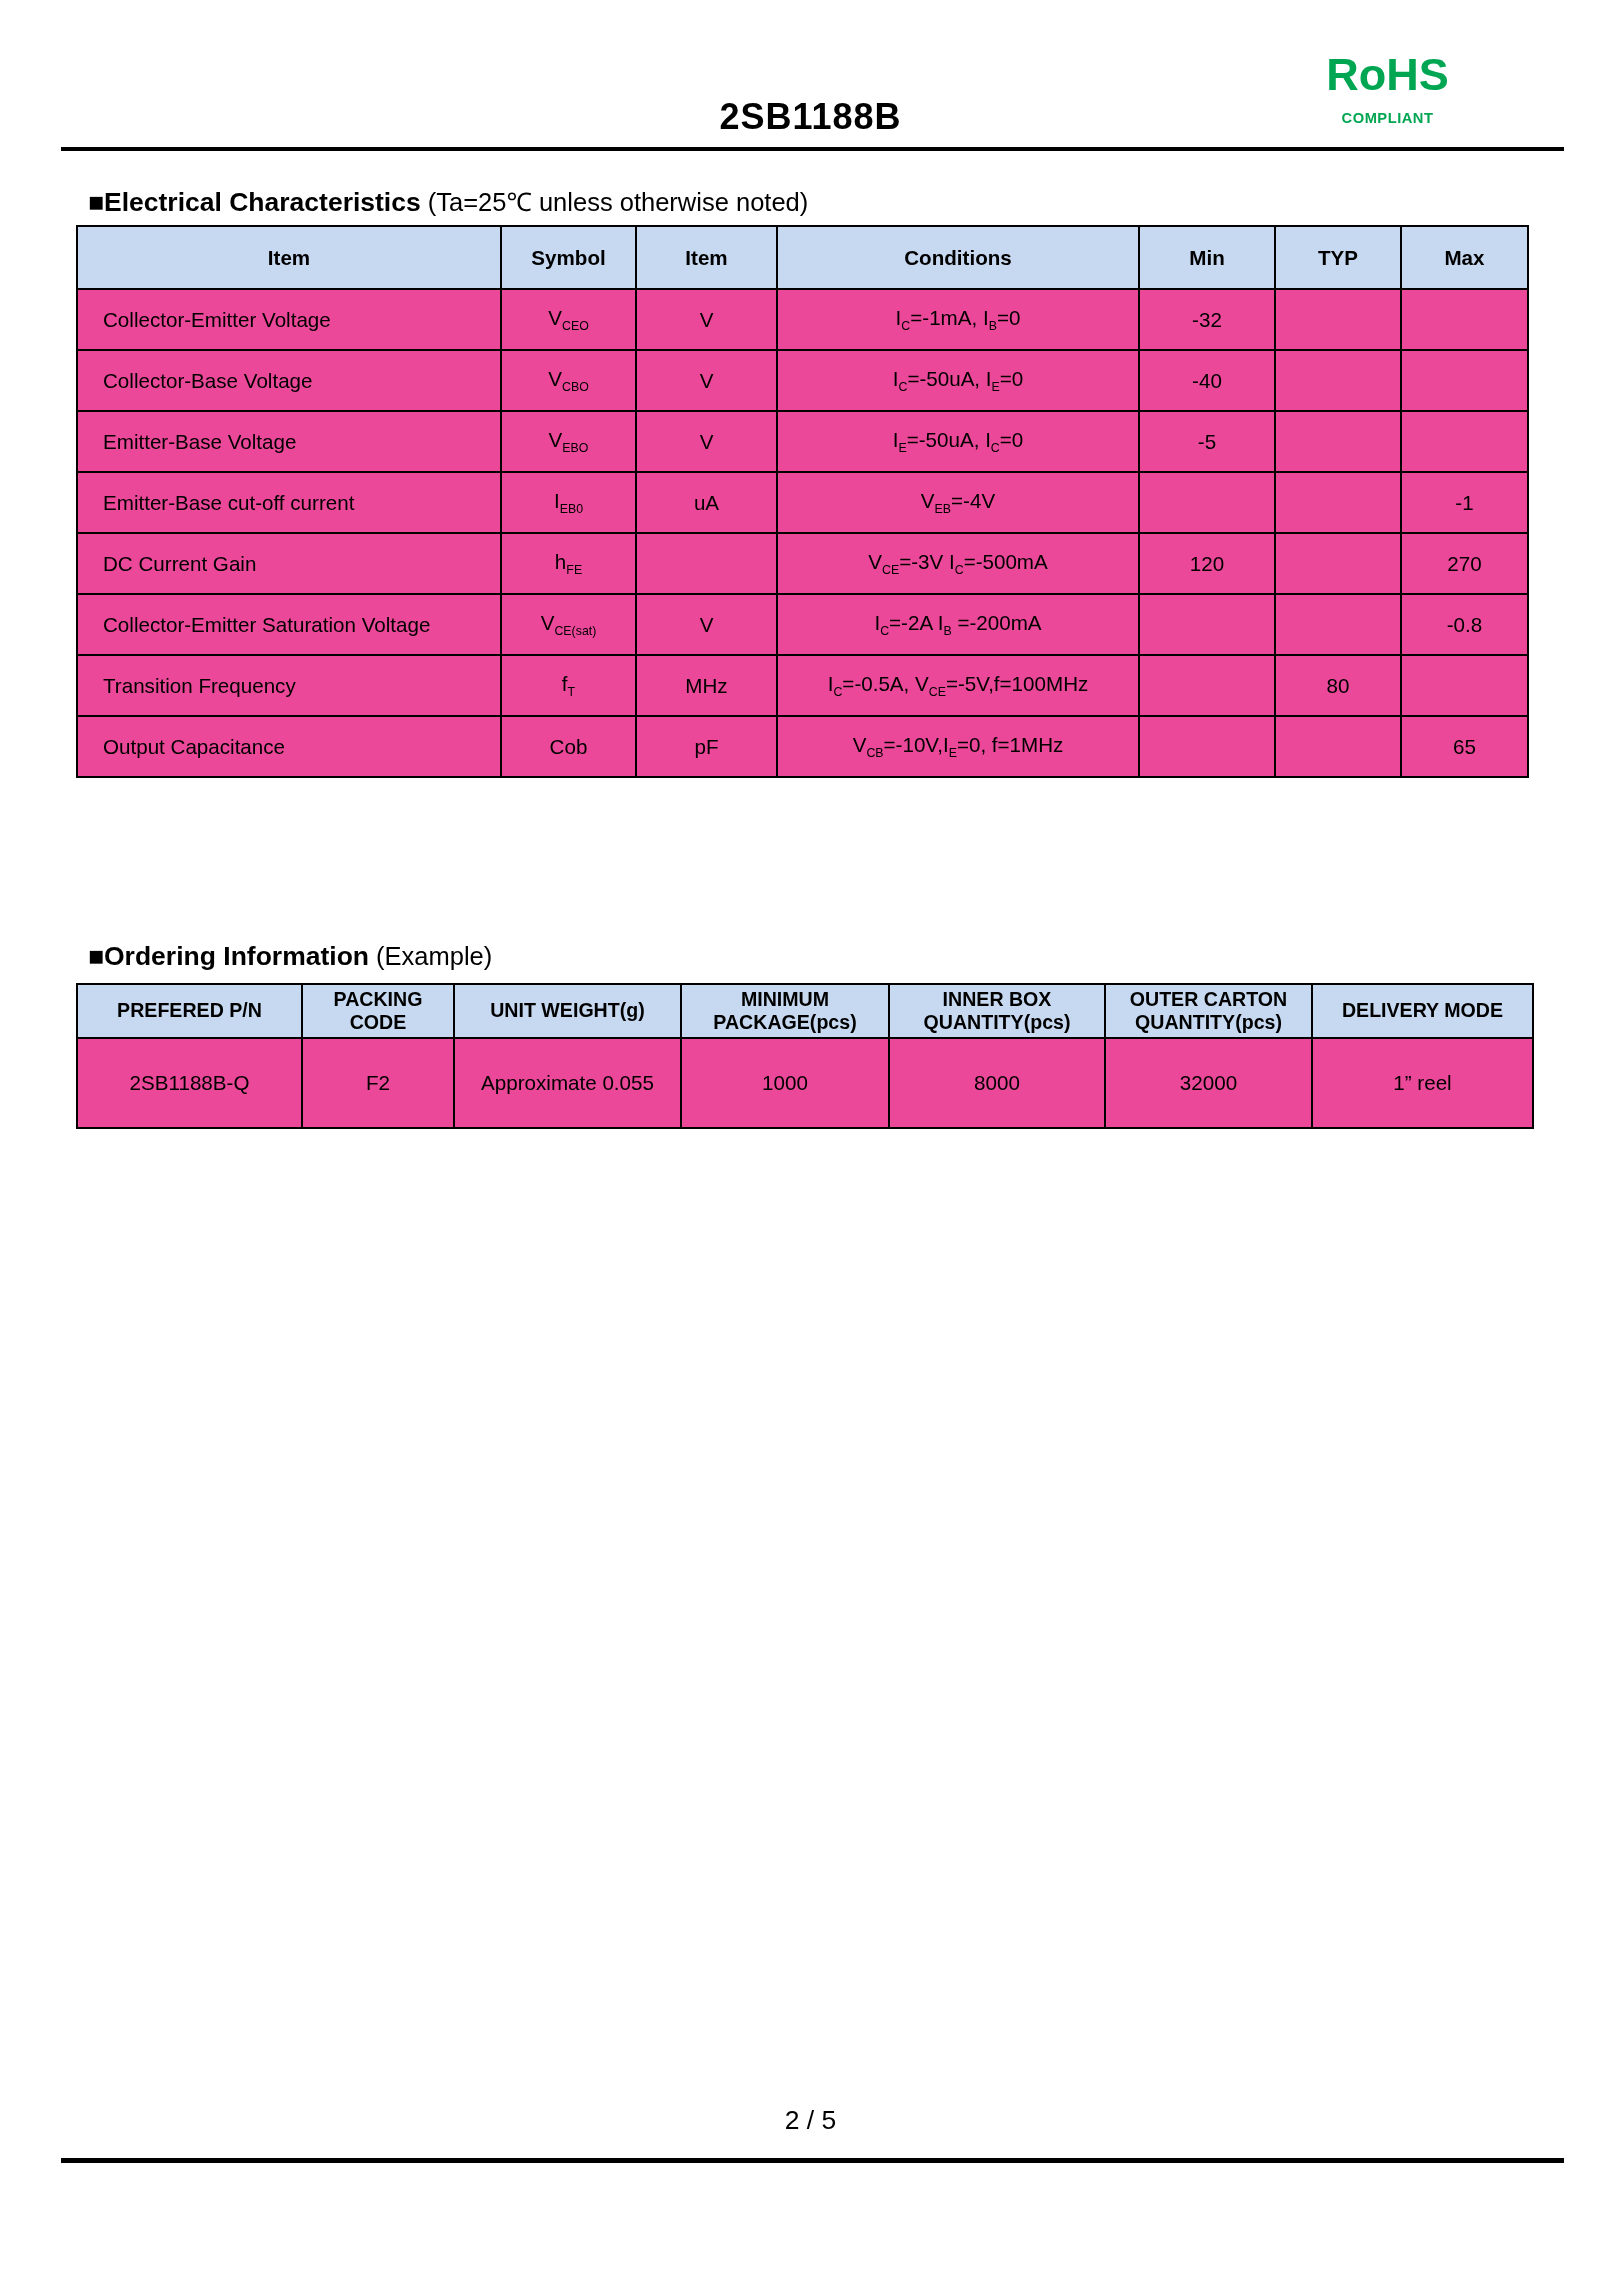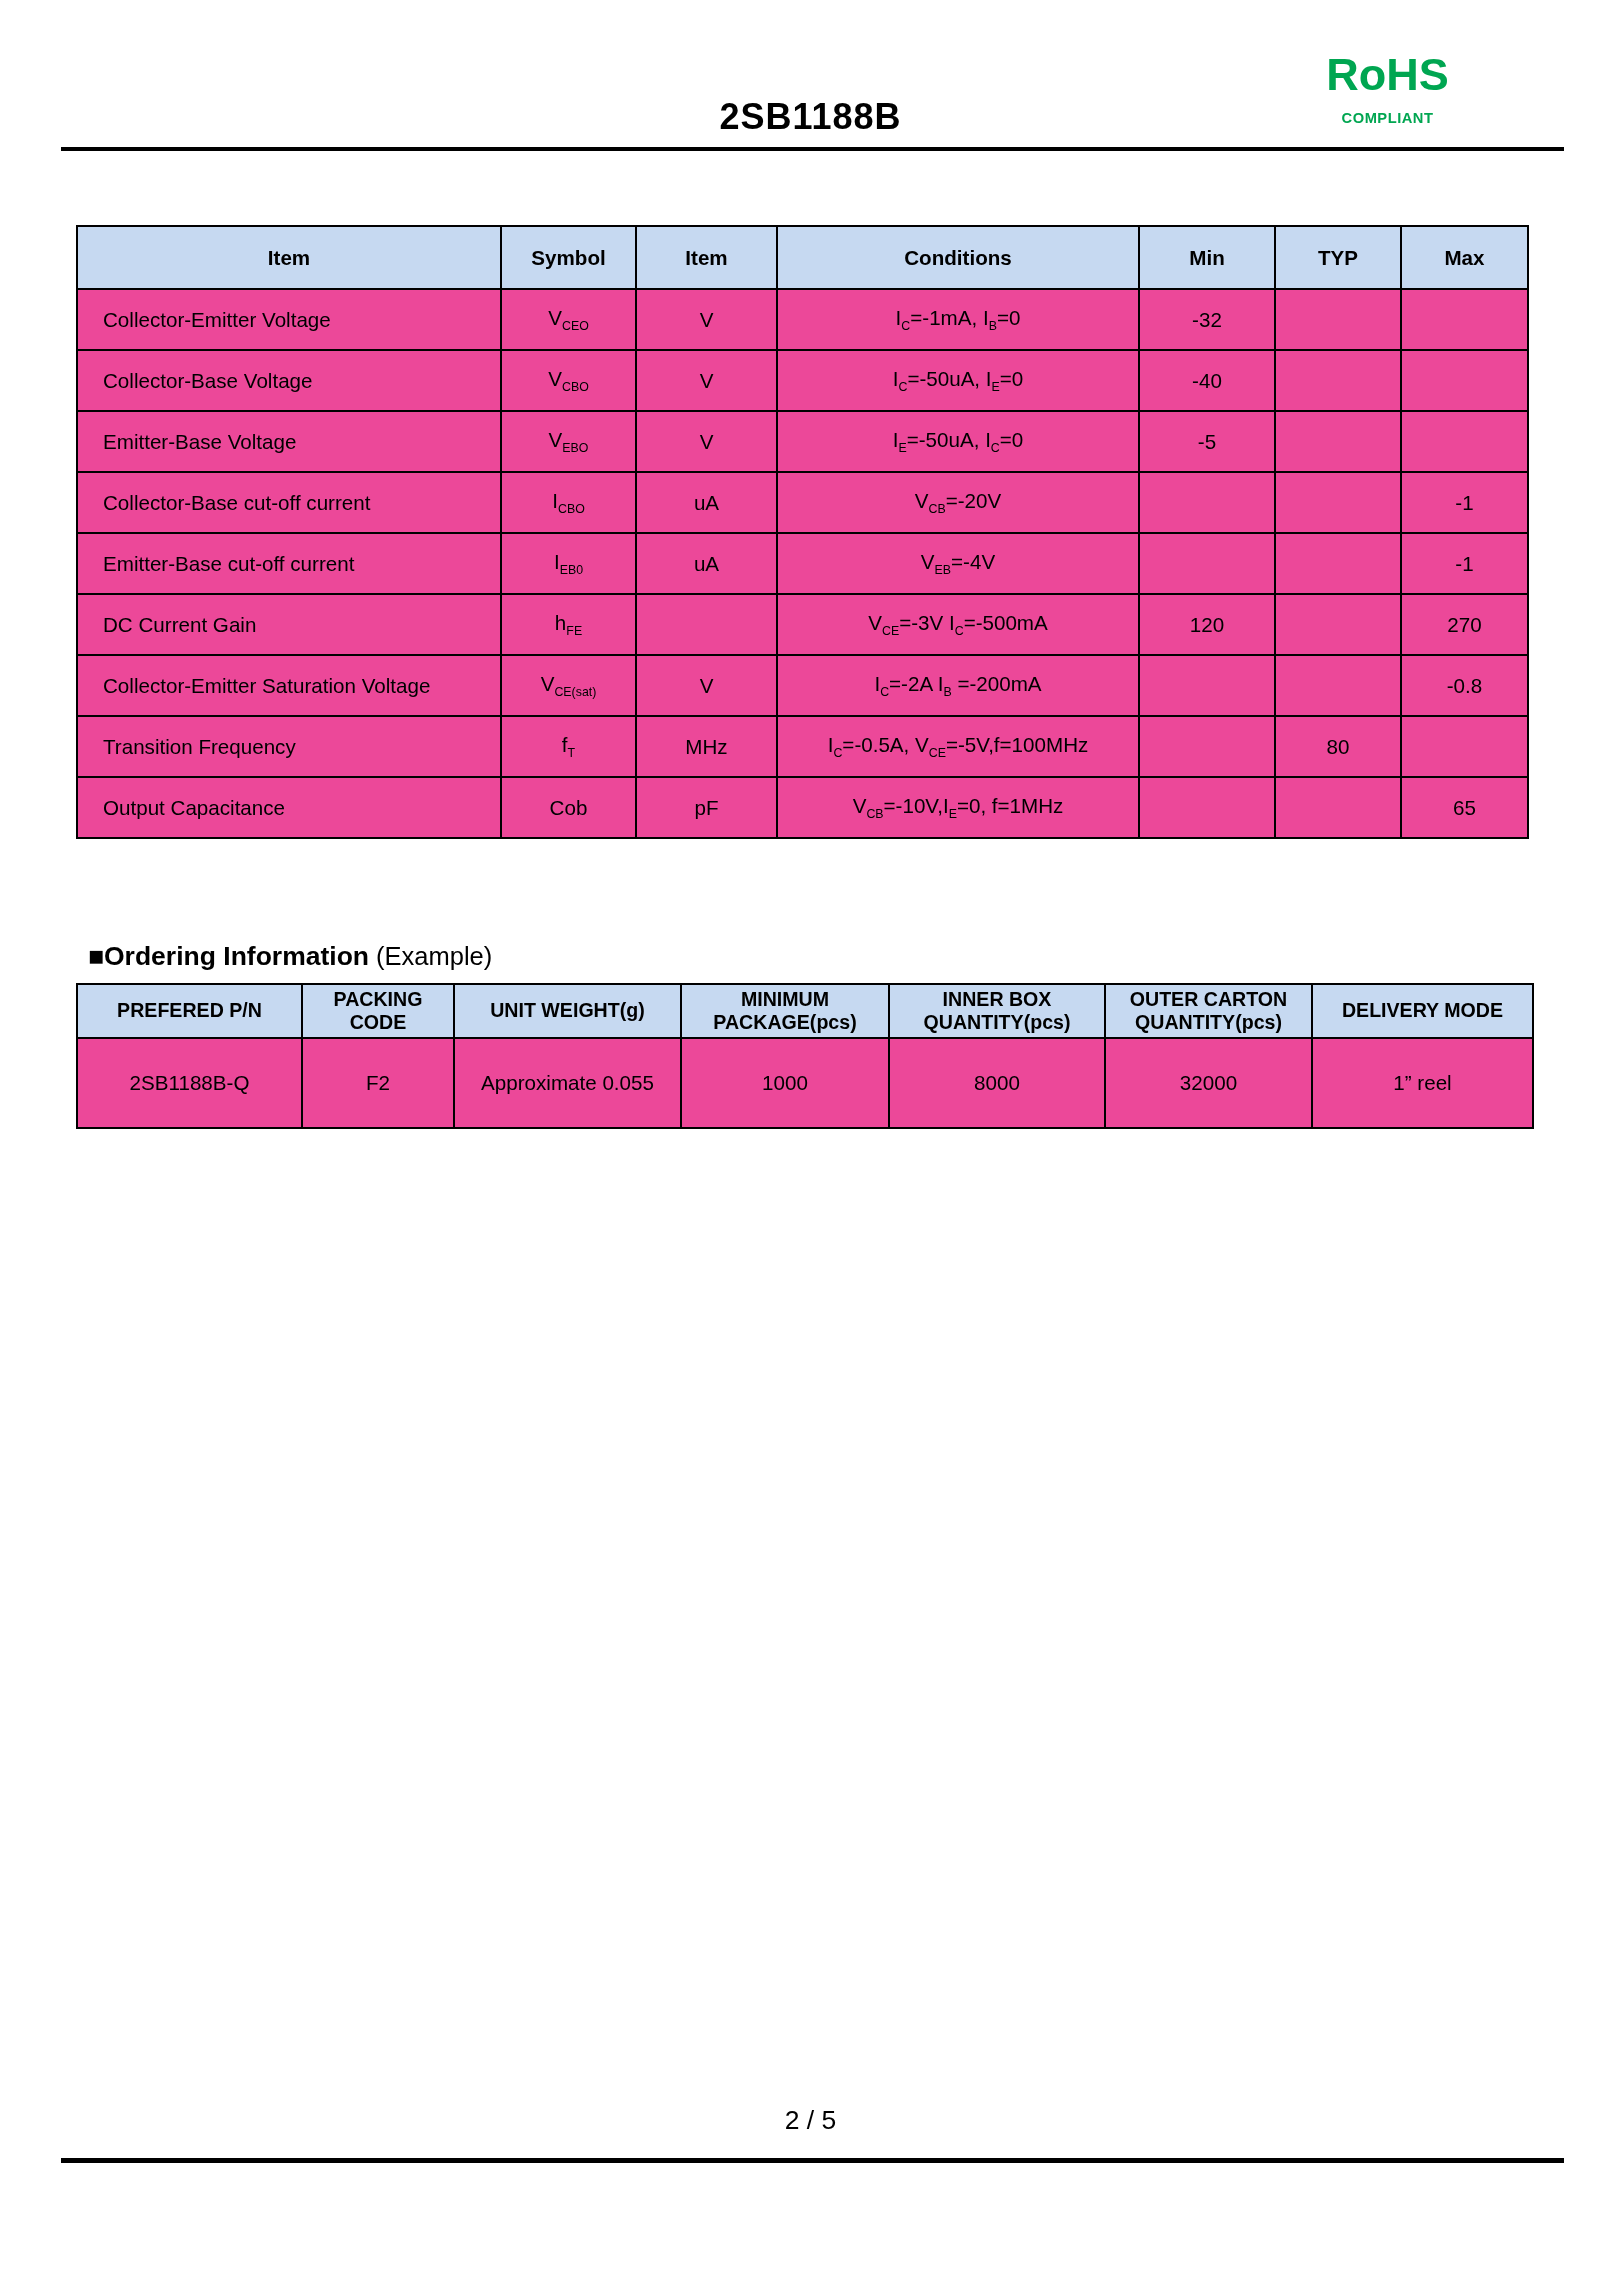--- a/index.html
+++ b/index.html
@@ -50,20 +50,23 @@
 <div class="page">
 
   <div class="rohs">
     <div class="rohs-main">RoHS</div>
     <div class="rohs-sub">COMPLIANT</div>
   </div>
 
   <div class="doc-title">2SB1188B</div>
   <div class="rule title-rule"></div>
 
+  <div class="section-heading sec1-heading">
+    <span class="hb">■Electrical Characteristics</span><span class="hn"> (Ta=25℃ unless otherwise noted)</span>
+  </div>
 
   <table class="elec-table">
     <colgroup>
       <col style="width:424px">
         <col style="width:135px">
         <col style="width:141px">
       <col style="width:362px">
         <col style="width:136px">
         <col style="width:126px">
         <col style="width:127px">
@@ -101,29 +104,20 @@
         <tr>
           <td class="cell-item">Emitter-Base Voltage</td>
           <td>V<sub>EBO</sub></td>
           <td>V</td>
           <td>I<sub>E</sub>=-50uA, I<sub>C</sub>=0</td>
           <td>-5</td>
           <td></td>
           <td></td>
         </tr>
         <tr>
-          <td class="cell-item">Collector-Base cut-off current</td>
-          <td>I<sub>CBO</sub></td>
-          <td>uA</td>
-          <td>V<sub>CB</sub>=-20V</td>
-          <td></td>
-          <td></td>
-          <td>-1</td>
-        </tr>
-        <tr>
           <td class="cell-item">Emitter-Base cut-off current</td>
           <td>I<sub>EB0</sub></td>
           <td>uA</td>
           <td>V<sub>EB</sub>=-4V</td>
           <td></td>
           <td></td>
           <td>-1</td>
         </tr>
         <tr>
           <td class="cell-item">DC Current Gain</td>

